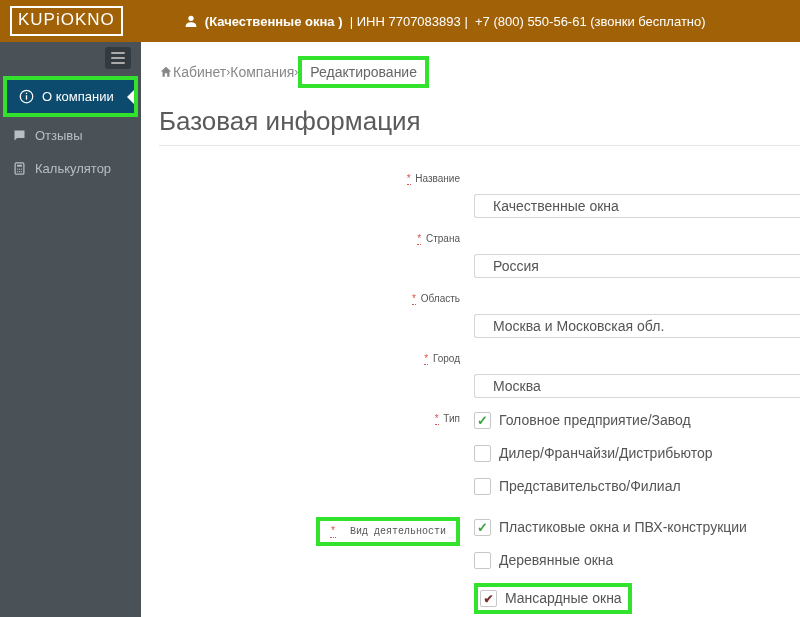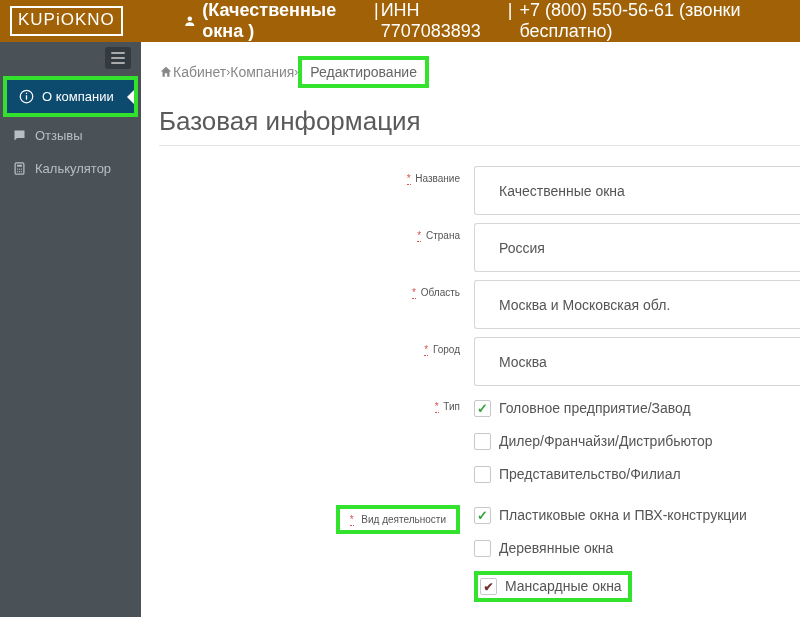--- a/index.html
+++ b/index.html
@@ -27,21 +27,21 @@
     padding: 2px 6px 4px 6px;
     font-weight: 300;
     font-size: 17px;
     letter-spacing: 1px;
     margin-right: 60px;
   }
   .user-icon {
     width: 16px; height: 16px;
     margin-right: 6px;
   }
-  .header-text { font-size: 18px; }
+  .header-text { font-size: 13px; }
   .header-company { font-weight: 600; }
 
   
   .layout { display: flex; height: calc(617px - 42px); }
 
   
   .sidebar {
     width: 141px;
     background: #4a5157;
     flex-shrink: 0;
@@ -157,28 +157,29 @@
   .label-highlight {
     display: inline-block;
     border: 4px solid #33e22c;
     padding: 5px 10px;
   }
   .form-control-col {
     flex: 1;
   }
   .text-input {
     width: 100%;
-    height: 49px;
+    height: 24px;
     border: 1px solid #d6d6d6;
     border-right: none;
     border-radius: 3px 0 0 3px;
-    padding: 6px 24px;
+    padding: 6px 18px;
     font-size: 14px;
     color: #555;
     outline: none;
+    margin-top: 28px;
   }
 
   .check-row {
     display: flex;
     align-items: center;
     padding: 5px 0 9px 0;
     font-size: 14px;
     color: #555;
   }
   .checkbox {
@@ -207,21 +208,21 @@
     line-height: 1;
   }
   .check-highlight {
     border: 4px solid #33e22c;
     padding: 2px 6px 2px 2px;
     display: inline-flex;
     align-items: center;
   }
   .check-label { line-height: 1.35; }
 
-  .form-row.activity .form-label { padding-top: 4px; }
+  .form-row.activity .form-label { padding-top: 4px; font-family: Liberation Mono, monospace; }
 </style>
 </head>
 <body>
 
 <div class="top-header">
   <div class="logo-box">KUPiOKNO</div>
   <svg class="user-icon" viewBox="0 0 24 24" fill="#fff">
       <circle cx="12" cy="8" r="4"></circle>
       <path d="M4 20c0-4 4-6 8-6s8 2 8 6v1H4z"></path>
     </svg>

